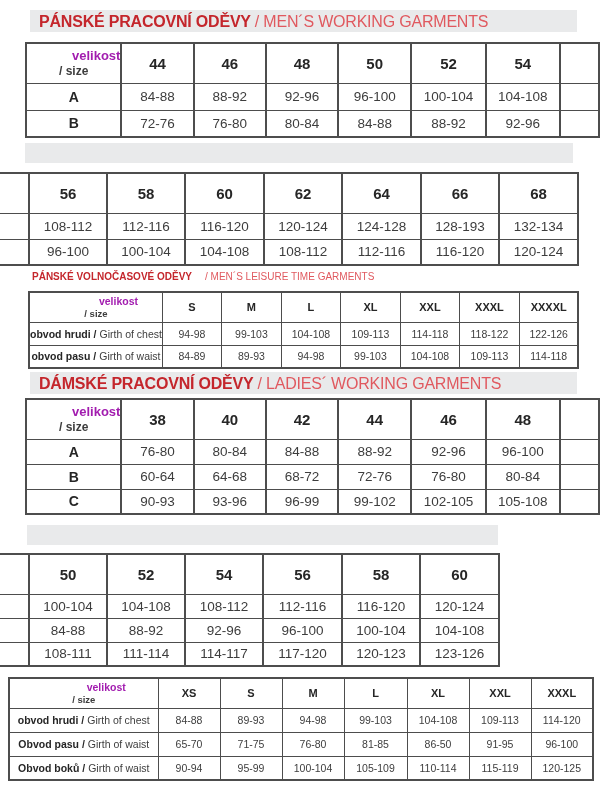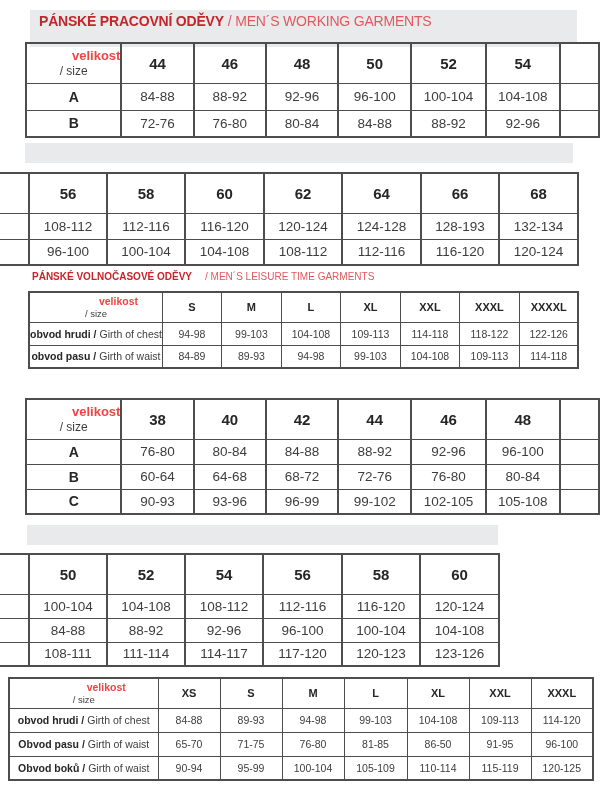--- a/index.html
+++ b/index.html
@@ -1,22 +1,22 @@
 <!DOCTYPE html>
 <html><head>
 <meta charset="utf-8">
 <style>
   html,body{margin:0;padding:0;background:#fff;}
   .page{position:relative;width:600px;height:800px;background:#ffffff;overflow:hidden;
         font-family:"Liberation Sans","DejaVu Sans",sans-serif;}
 
   
-  .title-band{position:absolute;left:30px;width:547px;height:37px;background:#e9eaeb;
+  .title-band{position:absolute;left:30px;width:547px;height:22px;background:#e9eaeb;
               line-height:23px;padding-left:9px;box-sizing:border-box;white-space:nowrap;
-              font-size:14px;letter-spacing:-0.2px;}
+              font-size:16px;letter-spacing:-0.2px;}
   .tb1{top:10px}
   .tb2{top:372px}
   .t-cz{color:#c4262c;font-weight:bold;}
   .t-en{color:#e0595f;margin-left:4px;}
   .small-title{position:absolute;left:32px;top:271px;font-size:10px;white-space:nowrap;letter-spacing:0;}
   .small-title .t-en{margin-left:13px;}
 
   
   .sep{position:absolute;height:20px;background:#e9eaeb;}
   .sep1{left:25px;top:143px;width:548px;}
@@ -43,22 +43,22 @@
   .p-t4 tbody tr{height:25px;}
   .p-t5 tbody tr{height:24px;}
   .small thead tr{height:30px;}
   .p-t3 tbody tr{height:23px;}
   .p-t6 tbody tr{height:24px;}
 
   .big th.size{font-size:15px;font-weight:bold;color:#262626;}
   .big td.val{font-size:13.5px;font-weight:normal;color:#3d3d3d;}
   .big th.rowlbl{font-size:14px;font-weight:bold;color:#262626;}
 
-  .lblhead .cz{display:block;font-weight:bold;color:#ef4444;font-size:13px;line-height:1.2;padding-left:45px;}
-  .lblhead .en{display:block;font-weight:normal;color:#3d3d3d;font-size:12px;line-height:1.2;}
+  .lblhead .cz{display:block;font-weight:bold;color:#a21caf;font-size:13px;line-height:1.2;padding-left:45px;}
+  .lblhead .en{display:block;font-weight:bold;color:#3d3d3d;font-size:12px;line-height:1.2;}
   .small .lblhead .cz{font-size:10.5px;}
   .small .lblhead .en{font-size:9.5px;}
   .small th.size{font-size:11px;font-weight:bold;color:#262626;}
   .small td.val{font-size:10.5px;font-weight:normal;color:#3d3d3d;}
   .small th.rowlbl{font-size:10.5px;font-weight:normal;}
   .rowlbl .lcz{font-weight:bold;color:#262626;}
   .rowlbl .len{font-weight:normal;color:#3d3d3d;margin-left:3px;}
   .ghost{background:#ffffff;}
 </style>
 </head>
@@ -222,20 +222,23 @@
             <td class="val">94-98</td>
             <td class="val">99-103</td>
             <td class="val">104-108</td>
             <td class="val">109-113</td>
             <td class="val">114-118</td>
           </tr>
         </tbody>
       </table>
   </div>
 
+  <div class="title-band tb2">
+    <span class="t-cz">DÁMSKÉ PRACOVNÍ ODĚVY</span><span class="t-en">/ LADIES´ WORKING GARMENTS</span>
+  </div>
 
   <div class="twrap p-t4">
     <table class="grid big">
         <colgroup>
           <col style="width: 75px;">
           <col style="width: 78px;">
           <col style="width: 78px;">
           <col style="width: 78px;">
           <col style="width: 78px;">
           <col style="width: 78px;">

